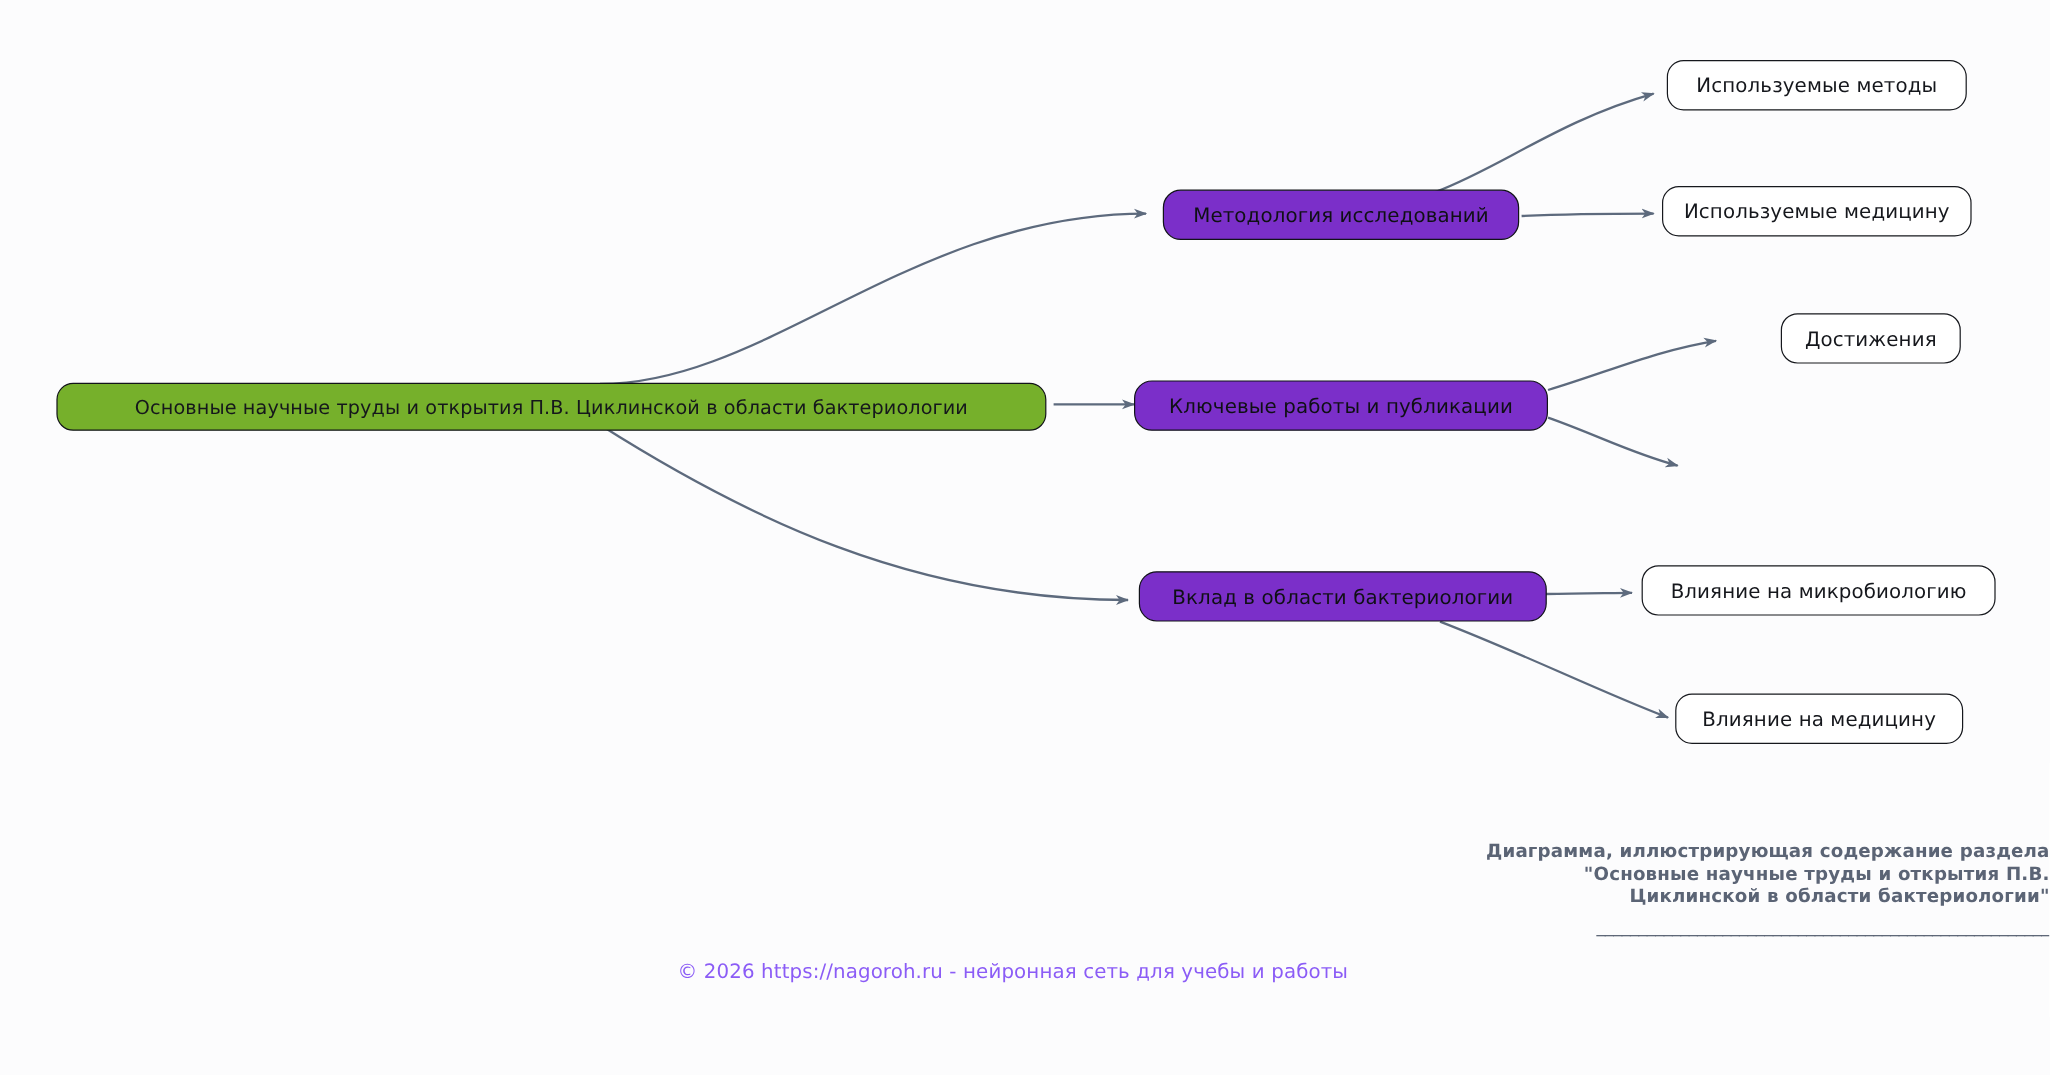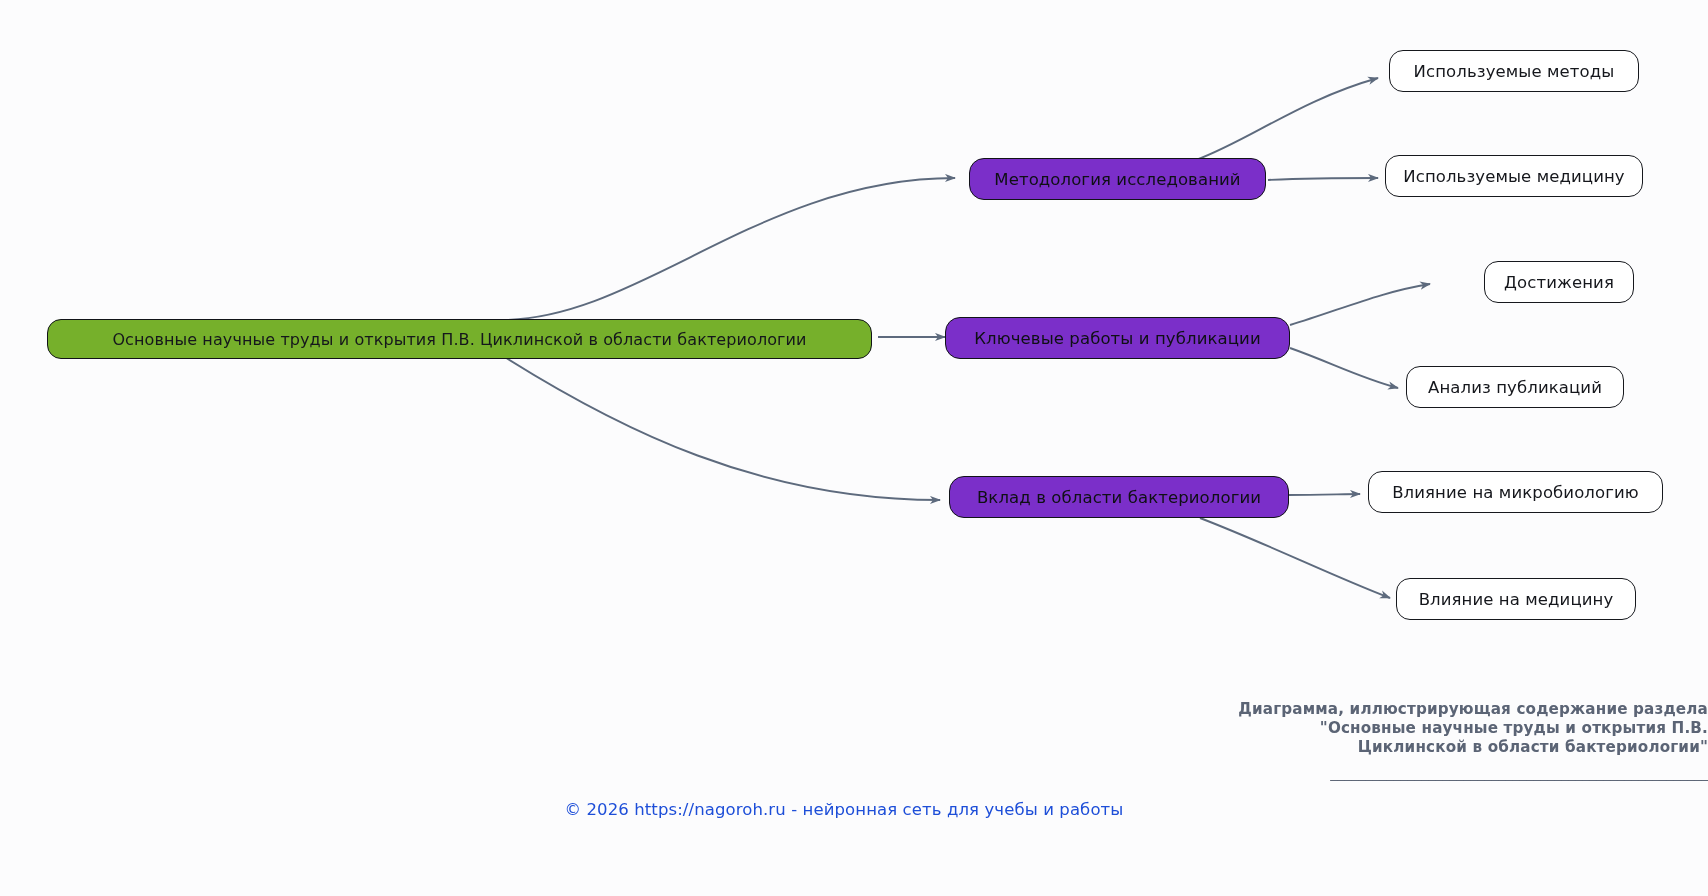--- a/index.html
+++ b/index.html
@@ -81,21 +81,21 @@
     margin-top: 6px;
     overflow: hidden;
     white-space: nowrap;
   }
   #copyright {
     position: absolute;
     left: 0;
     top: 800px;
     width: 1688px;
     text-align: center;
-    color: #1d4ed8;
+    color: #8b5cf6;
     font-size: 16.5px;
     letter-spacing: 0.1px;
   }
 </style>
 </head>
 <body>
 
 <div id="canvas">
 
   <svg id="edges" viewBox="0 0 1708 896" xmlns="http://www.w3.org/2000/svg">
@@ -144,23 +144,20 @@
   </div>
 
   <div class="node leaf" style="left:1385px; top:155px; width:258px; height:42px;">
     <span>Используемые медицину</span>
   </div>
 
   <div class="node leaf" style="left:1484px; top:261px; width:150px; height:42px;">
     <span>Достижения</span>
   </div>
 
-  <div class="node leaf" style="left:1406px; top:366px; width:218px; height:42px;">
-    <span>Анализ публикаций</span>
-  </div>
 
   <div class="node leaf" style="left:1368px; top:471px; width:295px; height:42px;">
     <span>Влияние на микробиологию</span>
   </div>
 
   <div class="node leaf" style="left:1396px; top:578px; width:240px; height:42px;">
     <span>Влияние на медицину</span>
   </div>
 
   <div id="caption-block">

